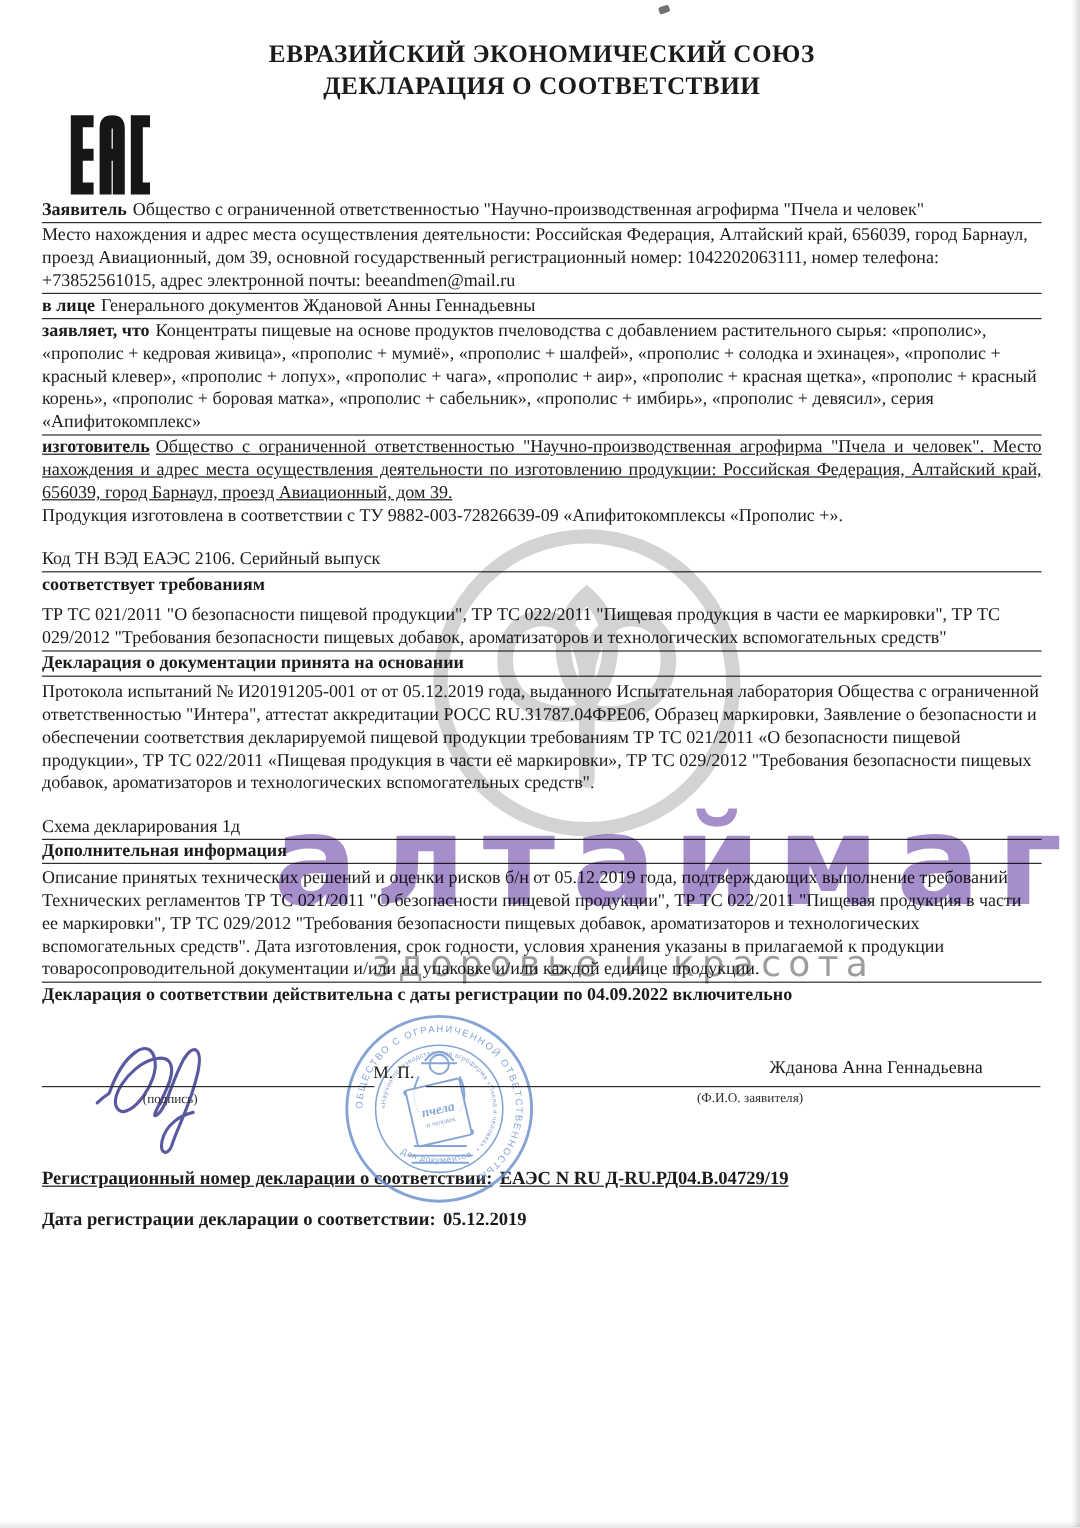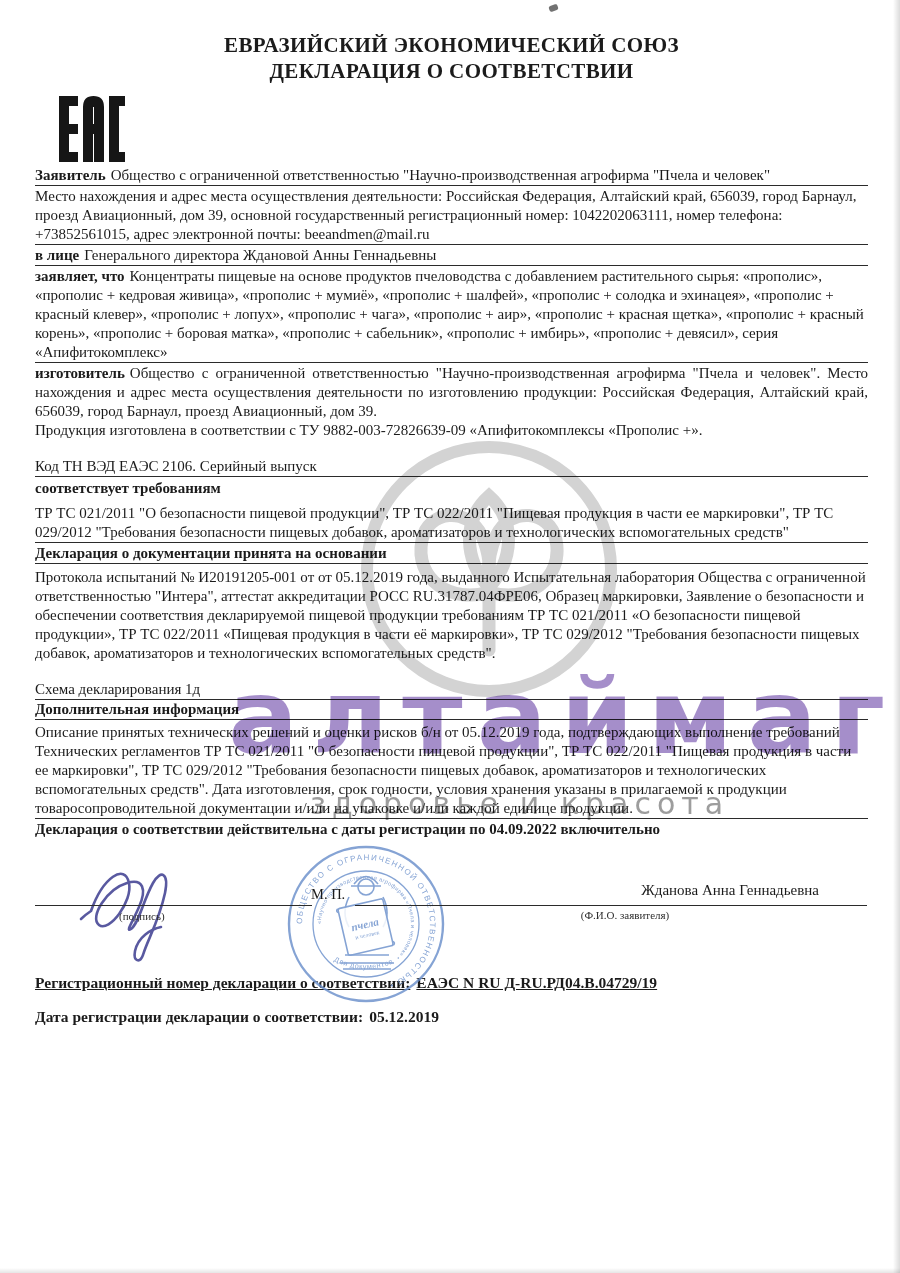--- a/index.html
+++ b/index.html
@@ -1,21 +1,21 @@
 <!DOCTYPE html>
 <html><head>
 <meta charset="utf-8">
 <style>
   html,body{margin:0;padding:0;}
   body{background:#d8d8d8;font-family:"Liberation Serif", serif;}
   .page{position:relative;width:900px;height:1273px;background:#ffffff;overflow:hidden;color:#1b1b1b;}
   .content{position:absolute;left:35px;top:32px;width:833px;}
   .doc-title{ text-align:center;font-weight:bold;font-size:21px;line-height:26px;letter-spacing:.4px;}
   .para{margin:0;font-size:15px;line-height:19px;}
-  .para.justify{text-align:justify;text-align-last:left;}
+  .para.justify{text-align:justify;text-align-last:left;text-decoration:underline;}
   .lead{font-weight:bold;margin-right:5px;}
   .bold-row{font-weight:bold;}
   .rule{border-top:1.6px solid #2b2b2b;margin:0 0 1px 0;height:0;}
   .underlined{border-bottom:1.6px solid #2b2b2b;margin-top:17px;}
   .mt82{margin-top:82px;} .mt6{margin-top:6px;} .mt4{margin-top:4px;} .mt3{margin-top:3px;} .mt2{margin-top:2px;}
   .reg-row{margin:0;font-size:15.5px;line-height:20px;font-weight:bold;}
   .reg-row .lbl{margin-right:6px;}
   .mt20{margin-top:20px;text-decoration:underline;} .mt14{margin-top:14px;}
   
   .eac{position:absolute;left:57px;top:94px;}
@@ -59,21 +59,21 @@
       <div>ЕВРАЗИЙСКИЙ ЭКОНОМИЧЕСКИЙ СОЮЗ</div>
       <div>ДЕКЛАРАЦИЯ О СООТВЕТСТВИИ</div>
     </div>
 
     <p class="para mt82"><span class="lead">Заявитель</span><span>Общество с ограниченной ответственностью "Научно-производственная агрофирма "Пчела и человек"</span></p>
     <div class="rule"></div>
 
     <p class="para">Место нахождения и адрес места осуществления деятельности: Российская Федерация, Алтайский край, 656039, город Барнаул, проезд Авиационный, дом 39, основной государственный регистрационный номер: 1042202063111, номер телефона: +73852561015, адрес электронной почты: beeandmen@mail.ru</p>
     <div class="rule"></div>
 
-    <p class="para"><span class="lead">в лице</span><span>Генерального директора Ждановой Анны Геннадьевны</span></p>
+    <p class="para"><span class="lead">в лице</span><span>Генерального документов Ждановой Анны Геннадьевны</span></p>
     <div class="rule"></div>
 
     <p class="para"><span class="lead">заявляет, что</span><span>Концентраты пищевые на основе продуктов пчеловодства с добавлением растительного сырья: «прополис», «прополис + кедровая живица», «прополис + мумиё», «прополис + шалфей», «прополис + солодка и эхинацея», «прополис + красный клевер», «прополис + лопух», «прополис + чага», «прополис + аир», «прополис + красная щетка», «прополис + красный корень», «прополис + боровая матка», «прополис + сабельник», «прополис + имбирь», «прополис + девясил», серия «Апифитокомплекс»</span></p>
     <div class="rule"></div>
 
     <p class="para justify"><span class="lead">изготовитель</span><span>Общество с ограниченной ответственностью "Научно-производственная агрофирма "Пчела и человек". Место нахождения и адрес места осуществления деятельности по изготовлению продукции: Российская Федерация, Алтайский край, 656039, город Барнаул, проезд Авиационный, дом 39.</span></p>
     <p class="para">Продукция изготовлена в соответствии с ТУ 9882-003-72826639-09 «Апифитокомплексы «Прополис +».</p>
     <p class="para underlined">Код ТН ВЭД ЕАЭС 2106. Серийный выпуск</p>
 
     <p class="para bold-row mt2">соответствует требованиям</p>

